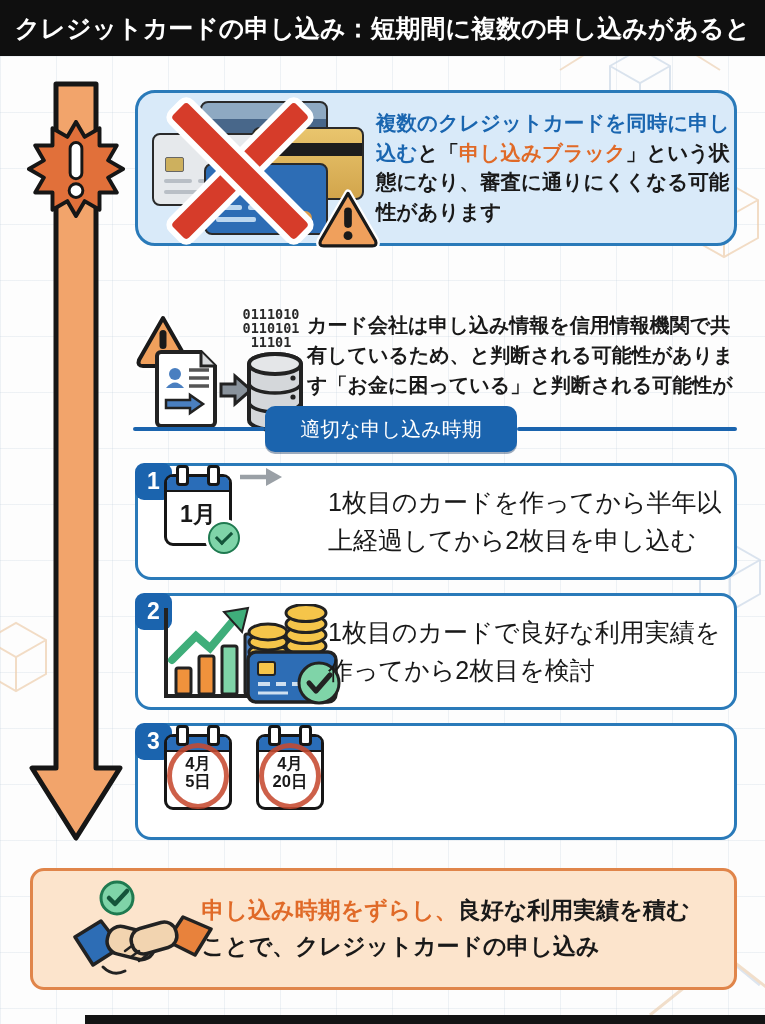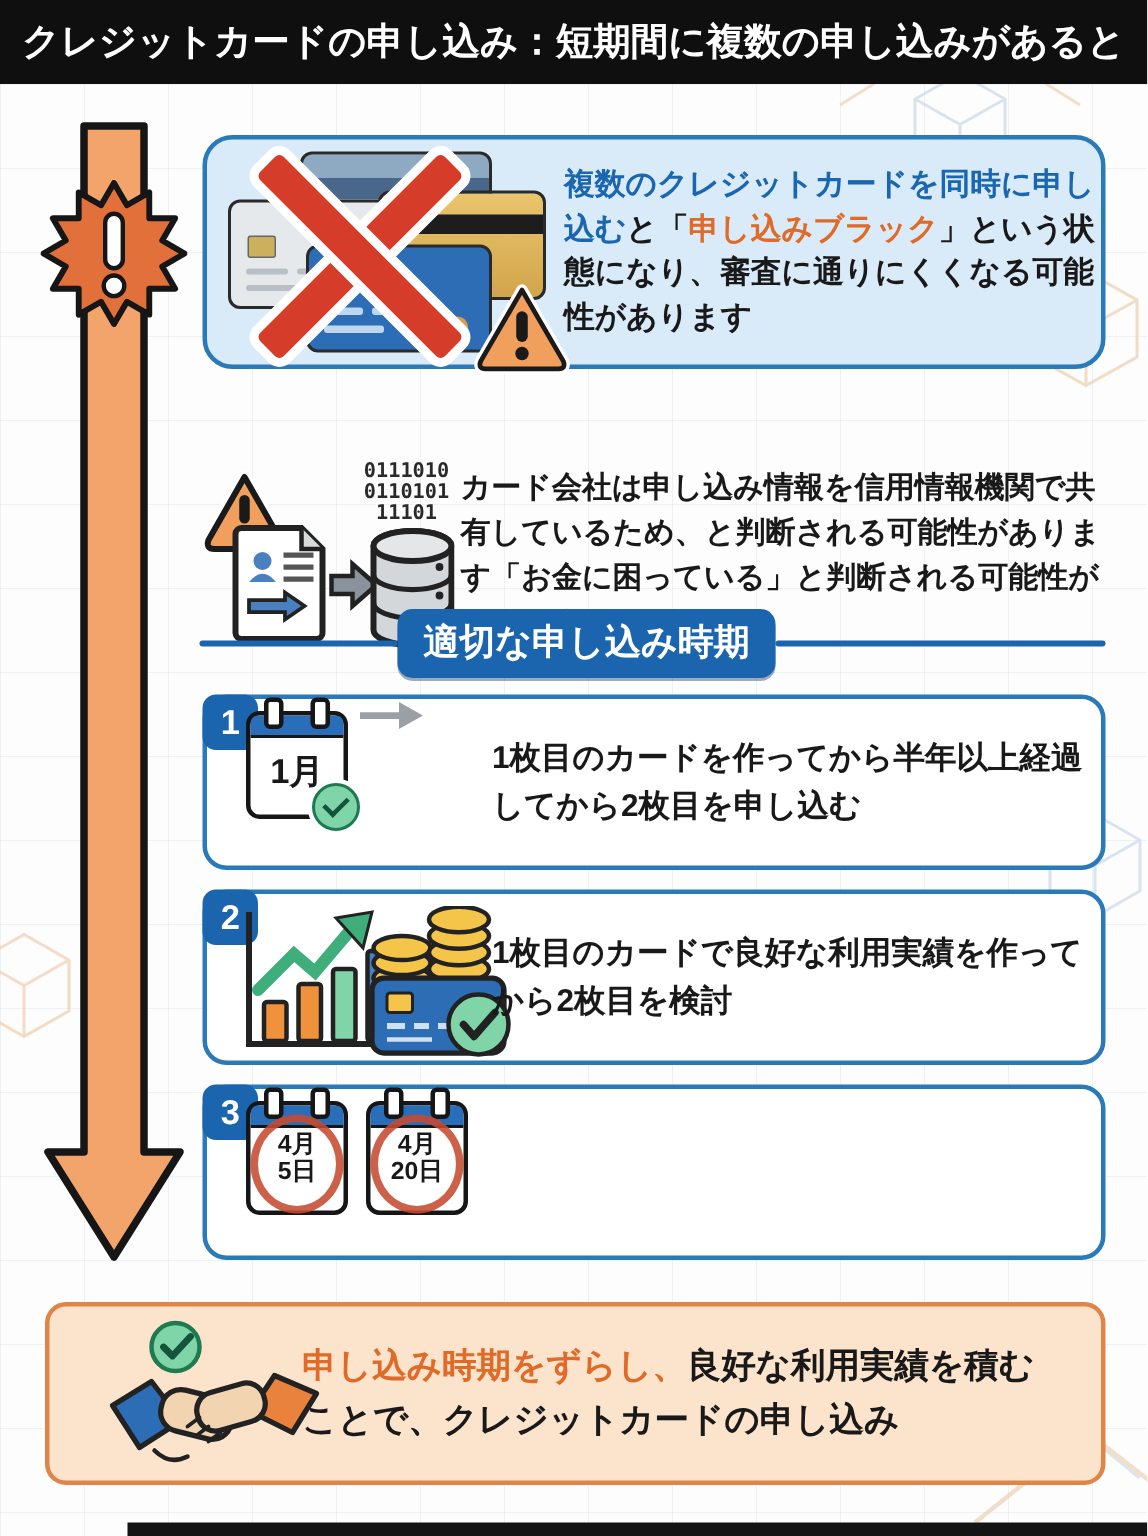--- a/index.html
+++ b/index.html
@@ -43,30 +43,30 @@
   .info-sec{position:absolute;left:135px;top:264px;width:602px;height:134px;z-index:2;margin-top:44px;}
   .info-ico{position:absolute;left:0;top:4px;}
   .binary{position:absolute;left:96px;top:0;width:80px;text-align:center;
           font-family:"DejaVu Sans Mono","Liberation Mono",monospace;
           font-size:13.5px;font-weight:bold;line-height:1.02;color:#2a2a2a;white-space:pre-line;z-index:3;}
   .info-text{position:absolute;left:172px;top:2px;width:434px;font-size:20px;font-weight:bold;line-height:1.5;}
 
   
   .hr-line{position:absolute;top:427px;height:4px;background:#1b64ae;border-radius:2px;z-index:2;}
   .pill{position:absolute;left:265px;top:406px;width:252px;height:46px;background:#1b64ae;border-radius:10px;
-        color:#fff;font-size:24px;font-weight:bold;line-height:46px;text-align:center;z-index:2;
+        color:#fff;font-size:20px;font-weight:normal;line-height:46px;text-align:center;z-index:2;
         box-shadow:0 2px 0 rgba(10,45,90,.4);}
 
   
   .step{position:absolute;left:135px;width:602px;height:117px;box-sizing:border-box;background:#fff;
         border:3px solid #2a7ab9;border-radius:16px;z-index:2;}
   .badge{position:absolute;left:-3px;top:-3px;width:37px;height:37px;background:#1b64ae;border-radius:9px;
          color:#fff;font-size:23px;font-weight:bold;display:flex;align-items:center;justify-content:center;}
   .step-text{position:absolute;left:190px;top:0;height:100%;width:400px;display:flex;align-items:center;
-             font-size:21px;font-weight:bold;line-height:1.5;}
+             font-size:25px;font-weight:normal;line-height:1.5;}
   .ico-row{position:absolute;left:26px;top:0;height:100%;display:flex;align-items:flex-start;gap:8px;}
 
   
   .cal{position:relative;width:62px;height:66px;background:#fff;border:3px solid #161616;border-radius:9px;margin-top:8px;}
   .cal-top{height:13px;background:#2a6db8;border-bottom:2.5px solid #161616;border-radius:5px 5px 0 0;}
   .ring{position:absolute;top:-12px;width:7px;height:15px;background:#fff;border:3px solid #161616;border-radius:4px;}
   .ring.l{left:9px;} .ring.r{right:9px;}
   .cal-label{text-align:center;font-size:23px;font-weight:bold;margin-top:7px;}
   .cal-label.small{font-size:16.5px;line-height:1.12;margin-top:2px;white-space:pre-line;}
   .cal-check{position:absolute;right:-11px;bottom:-11px;width:28px;height:28px;border-radius:50%;
@@ -242,21 +242,21 @@
       </g>
       <line x1="102" y1="89" x2="132" y2="89" stroke="#cfe0f0" stroke-width="3"></line>
       <circle cx="163" cy="79" r="20" fill="#7fd4a8" stroke="#222" stroke-width="3"></circle>
       <path d="M153 79 l7 8 l14 -16" fill="none" stroke="#222" stroke-width="5" stroke-linecap="round" stroke-linejoin="round"></path>
     </svg>
     <div class="step-text">1枚目のカードで良好な利用実績を作ってから2枚目を検討</div>
   </div>
 
   <div class="step" style="top:723px;">
     <div class="badge">3</div>
-    <div class="ico-row" style="gap:12px;">
+    <div class="ico-row" style="gap:24px;">
       <div class="cal" style="height:70px;">
         <div class="ring l"></div>
           <div class="ring r"></div>
         <div class="cal-top"></div>
         <div class="cal-label small">4月
 5日</div>
         <div class="red-ring"></div>
       </div>
       <div class="cal" style="height:70px;">
         <div class="ring l"></div>

